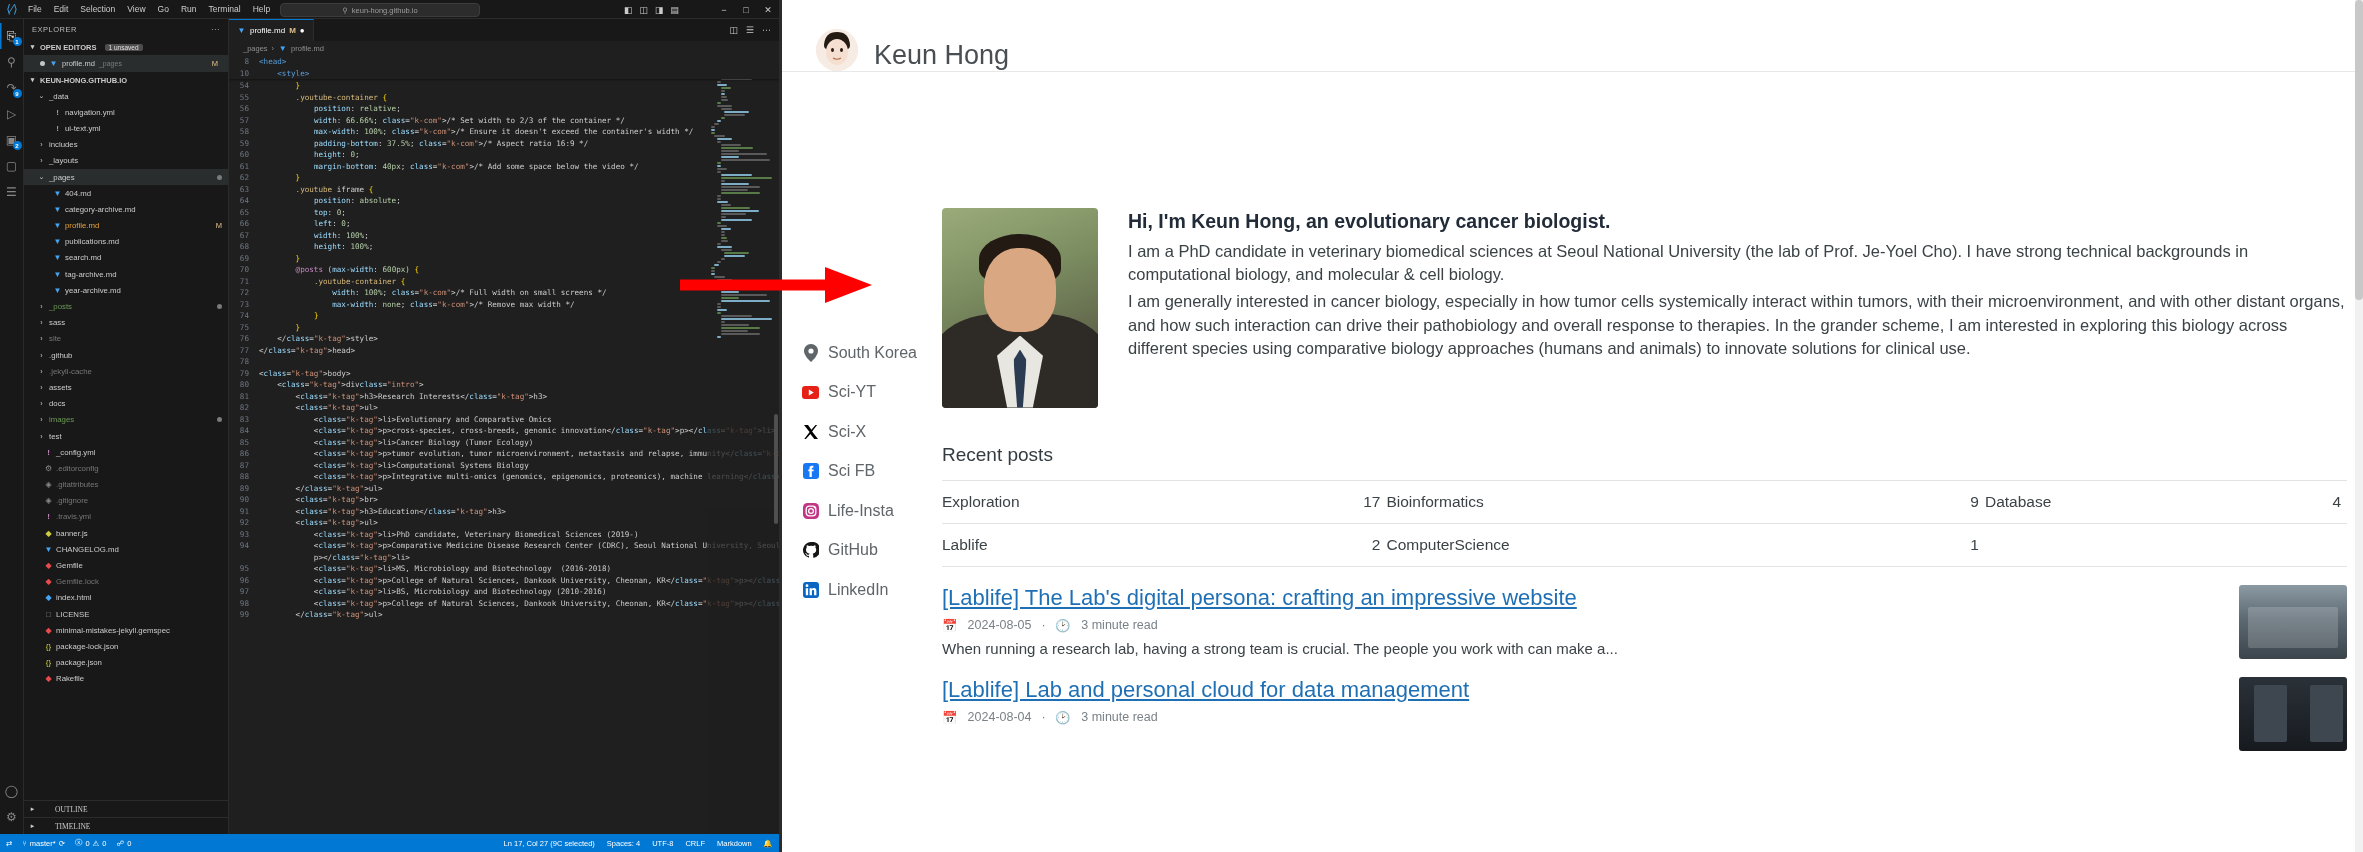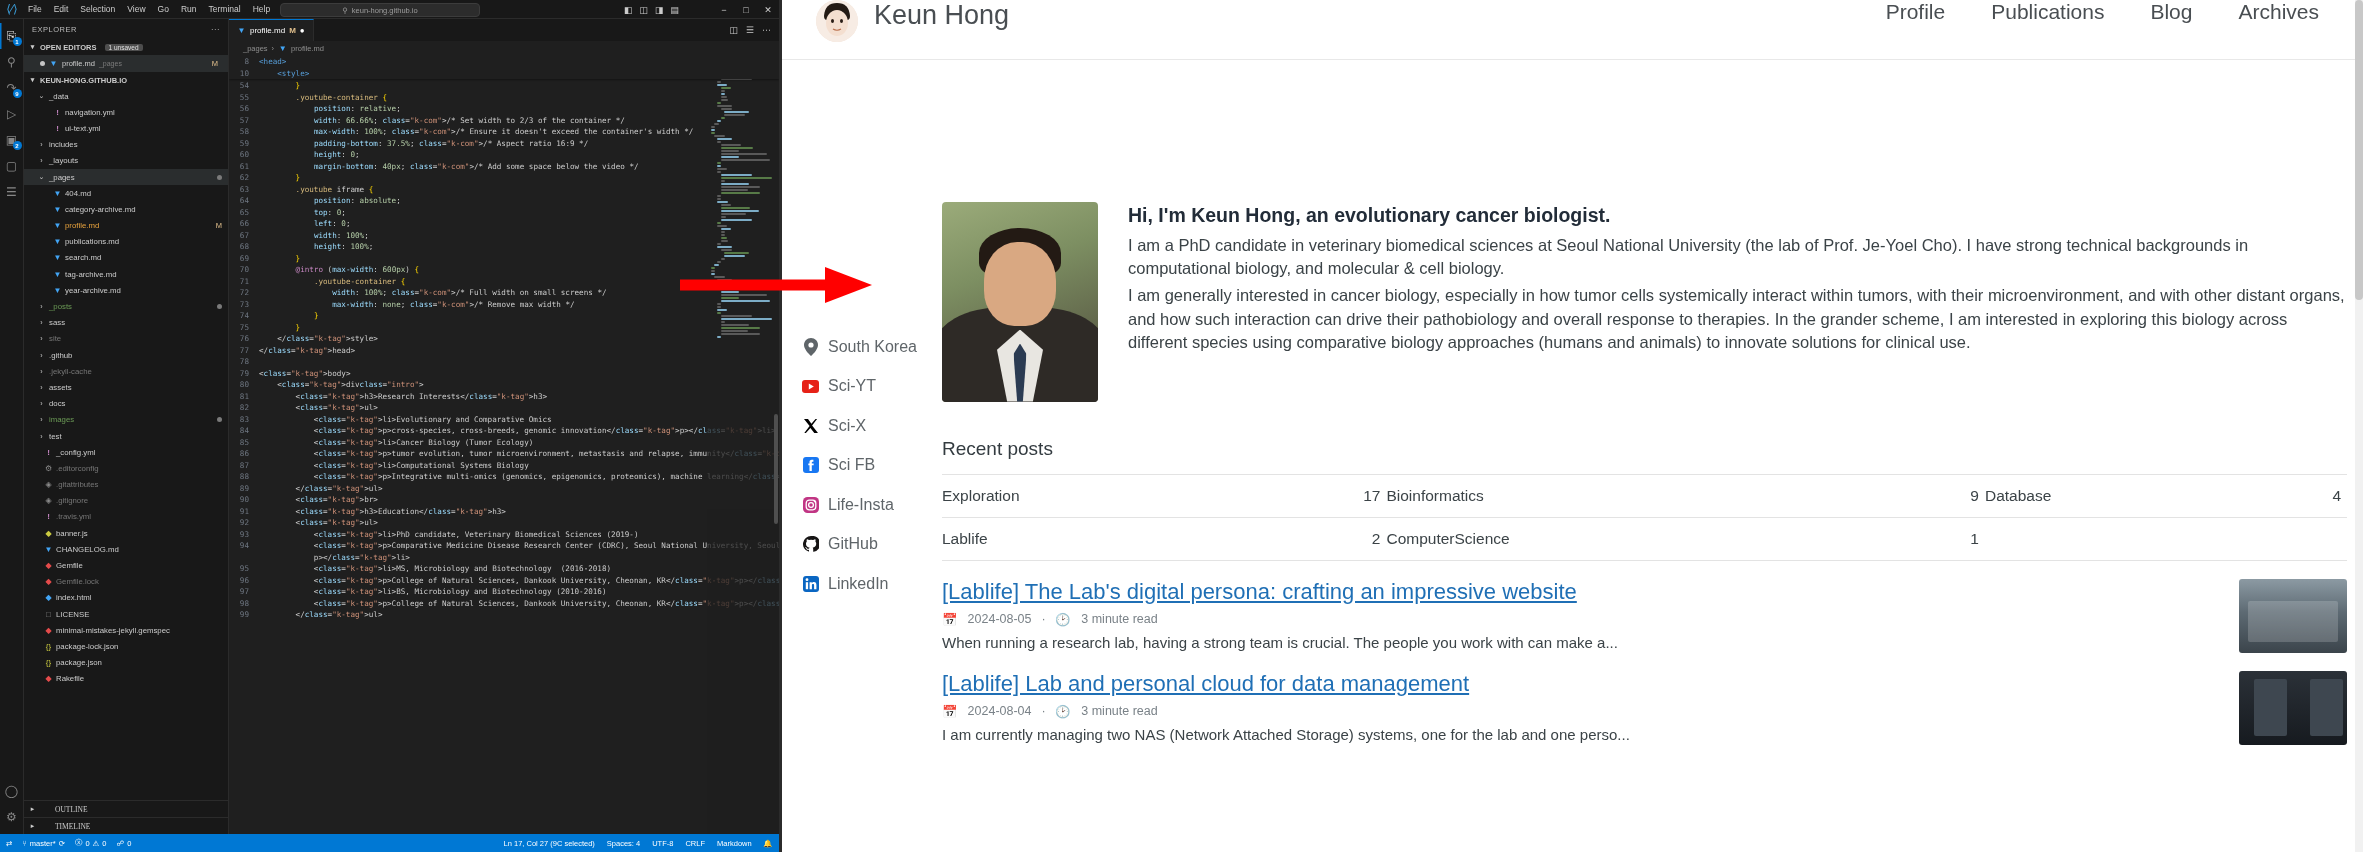--- a/index.html
+++ b/index.html
@@ -156,21 +156,21 @@
   }
 
   
   .browser {
     width: 1584px; height: 852px; background: #ffffff; position: relative;
     display: flex; flex-direction: column; overflow: hidden;
     border-left: 3px solid #2b2b2b;
     font-family: "Liberation Sans", sans-serif;
   }
   .site-header {
-    height: 60px; display: flex; align-items: flex-start; padding: 0 34px;
+    height: 72px; display: flex; align-items: flex-end; padding: 0 34px;
     border-bottom: 1px solid #e8e8e8; flex: none;
   }
   .avatar {
     width: 42px; height: 42px; border-radius: 50%; background: #f4e6dc;
     display: flex; align-items: center; justify-content: center; flex: none;
     overflow: hidden; position: relative;
   }
   .brand-name { font-size: 27px; color: #494e52; margin-left: 16px; font-weight: normal; }
   .site-nav { margin-left: auto; display: flex; gap: 46px; align-items: center; padding-right: 10px; }
   .nav-link { font-size: 21px; color: #494e52; text-decoration: none; }
@@ -514,21 +514,21 @@
               <div class="cline"><span class="lnum">60</span><span class="ctext">            <span class="k-prop">height</span>: <span class="k-val">0</span>;</span></div>
               <div class="cline"><span class="lnum">61</span><span class="ctext">            <span class="k-prop">margin-bottom</span>: <span class="k-val">40px</span>; <span <span="" class="k-attr">class</span>=<span class="k-str">"k-com"</span>&gt;/* Add some space below the video */</span></div>
               <div class="cline"><span class="lnum">62</span><span class="ctext">        <span class="k-brace">}</span></span></div>
               <div class="cline"><span class="lnum">63</span><span class="ctext">        <span class="k-sel">.youtube</span> iframe <span class="k-brace">{</span></span></div>
               <div class="cline"><span class="lnum">64</span><span class="ctext">            <span class="k-prop">position</span>: <span class="k-val">absolute</span>;</span></div>
               <div class="cline"><span class="lnum">65</span><span class="ctext">            <span class="k-prop">top</span>: <span class="k-val">0</span>;</span></div>
               <div class="cline"><span class="lnum">66</span><span class="ctext">            <span class="k-prop">left</span>: <span class="k-val">0</span>;</span></div>
               <div class="cline"><span class="lnum">67</span><span class="ctext">            <span class="k-prop">width</span>: <span class="k-val">100%</span>;</span></div>
               <div class="cline"><span class="lnum">68</span><span class="ctext">            <span class="k-prop">height</span>: <span class="k-val">100%</span>;</span></div>
               <div class="cline"><span class="lnum">69</span><span class="ctext">        <span class="k-brace">}</span></span></div>
-              <div class="cline"><span class="lnum">70</span><span class="ctext">        <span class="k-at">@intro</span> (<span class="k-prop">max-width</span>: <span class="k-val">600px</span>) <span class="k-brace">{</span></span></div>
+              <div class="cline"><span class="lnum">70</span><span class="ctext">        <span class="k-at">@posts</span> (<span class="k-prop">max-width</span>: <span class="k-val">600px</span>) <span class="k-brace">{</span></span></div>
               <div class="cline"><span class="lnum">71</span><span class="ctext">            <span class="k-sel">.youtube-container</span> <span class="k-brace">{</span></span></div>
               <div class="cline"><span class="lnum">72</span><span class="ctext">                <span class="k-prop">width</span>: <span class="k-val">100%</span>; <span <span="" class="k-attr">class</span>=<span class="k-str">"k-com"</span>&gt;/* Full width on small screens */</span></div>
               <div class="cline"><span class="lnum">73</span><span class="ctext">                <span class="k-prop">max-width</span>: <span class="k-val">none</span>; <span <span="" class="k-attr">class</span>=<span class="k-str">"k-com"</span>&gt;/* Remove max width */</span></div>
               <div class="cline"><span class="lnum">74</span><span class="ctext">            <span class="k-brace">}</span></span></div>
               <div class="cline"><span class="lnum">75</span><span class="ctext">        <span class="k-brace">}</span></span></div>
               <div class="cline"><span class="lnum">76</span><span class="ctext">    &lt;/<span <span="" class="k-attr">class</span>=<span class="k-str">"k-tag"</span>&gt;style</span>&gt;</div>
               <div class="cline"><span class="lnum">77</span><span class="ctext">&lt;/<span <span="" class="k-attr">class</span>=<span class="k-str">"k-tag"</span>&gt;head</span>&gt;</div>
               <div class="cline"><span class="lnum">78</span><span class="ctext"></span></div>
               <div class="cline"><span class="lnum">79</span><span class="ctext">&lt;<span <span="" class="k-attr">class</span>=<span class="k-str">"k-tag"</span>&gt;body</span>&gt;</div>
               <div class="cline"><span class="lnum">80</span><span class="ctext">    &lt;<span <span="" class="k-attr">class</span>=<span class="k-str">"k-tag"</span>&gt;div</span> <span class="k-attr">class</span>=<span class="k-str">"intro"</span>&gt;</div>
@@ -696,26 +696,20 @@
         <svg width="42" height="42" viewBox="0 0 42 42">
           <circle cx="21" cy="21" r="21" fill="#f7ece4"></circle>
           <path d="M8 16 Q9 3 21 3 Q33 3 34 16 Q34 20 31 20 L11 20 Q8 20 8 16Z" fill="#231a14"></path>
           <ellipse cx="21" cy="23" rx="11" ry="13" fill="#f4dfd0"></ellipse>
           <ellipse cx="16.5" cy="21" rx="1.5" ry="2" fill="#2a1d16"></ellipse>
           <ellipse cx="25.5" cy="21" rx="1.5" ry="2" fill="#2a1d16"></ellipse>
           <path d="M17 29 Q21 31.5 25 29" stroke="#b9714f" stroke-width="1.2" fill="none"></path>
         </svg>
       </div>
       <div class="brand-name">Keun Hong</div>
-      <nav class="site-nav">
-        <a class="nav-link" href="#">Profile</a>
-        <a class="nav-link" href="#">Publications</a>
-        <a class="nav-link" href="#">Blog</a>
-        <a class="nav-link" href="#">Archives</a>
-      </nav>
     </div>
 
     <div class="site-body">
       <aside class="left-meta" id="meta-list">
           <div class="meta-row">
             <span class="meta-ico">
               <svg width="14" height="18" viewBox="0 0 14 18">
                 <path d="M7 0C3.1 0 0 3.1 0 7c0 5 7 11 7 11s7-6 7-11c0-3.9-3.1-7-7-7z" fill="#5f6569"></path>
                 <circle cx="7" cy="7" r="2.6" fill="#fff"></circle>
               </svg>
@@ -838,21 +832,20 @@
         <div class="post-block">
           <div class="post-main">
             <a class="post-title" href="#">[Lablife] Lab and personal cloud for data management</a>
             <div class="post-meta">
               <span>📅</span>
               <span>2024-08-04</span>
               <span>·</span>
               <span>🕑</span>
               <span>3 minute read</span>
             </div>
-            <div class="post-exc">I am currently managing two NAS (Network Attached Storage) systems, one for the lab and one perso...</div>
           </div>
           <div class="post-thumb thumb-b"></div>
         </div>
 
       </div>
     </div>
 
     <div class="browser-scroll">
       <div class="thumb"></div>
     </div>

